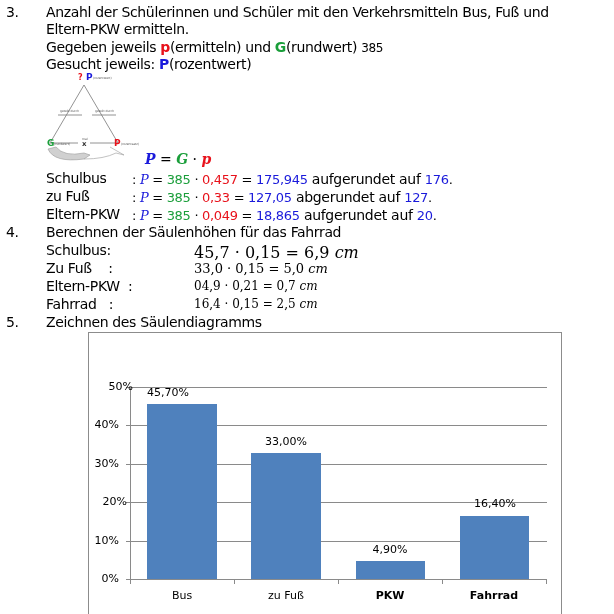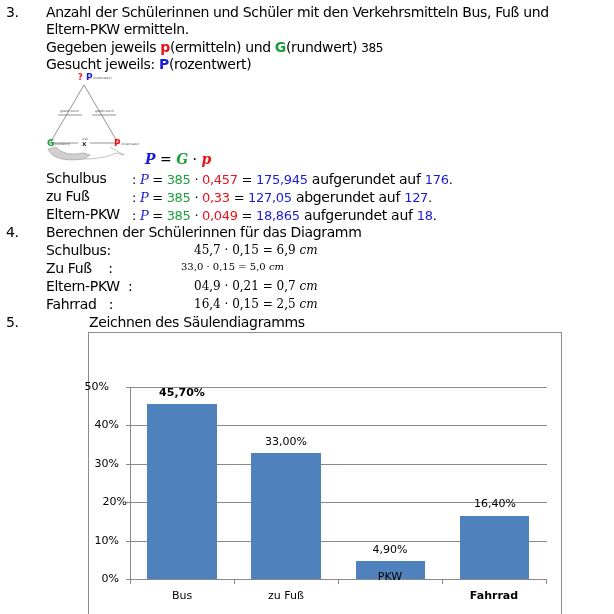--- a/index.html
+++ b/index.html
@@ -74,40 +74,40 @@
   <span> : </span><span class="blue it serif">P</span><span> = </span><span class="green">385</span><span> · </span><span class="red">0,457</span><span> = </span><span class="blue">175,945</span><span style="font-size:14px"> aufgerundet auf </span><span class="blue">176</span><span>.</span>
 </div>
 
 <div class="abs t" style="left:46px; top:188px;">zu Fuß</div>
 <div class="abs t calc" style="left:132px; top:189px;">
   <span> : </span><span class="blue it serif">P</span><span> = </span><span class="green">385</span><span> · </span><span class="red">0,33</span><span> = </span><span class="blue">127,05</span><span style="font-size:14px"> abgerundet auf </span><span class="blue">127</span><span>.</span>
 </div>
 
 <div class="abs t" style="left:46px; top:206px;">Eltern-PKW</div>
 <div class="abs t calc" style="left:132px; top:207px;">
-  <span> : </span><span class="blue it serif">P</span><span> = </span><span class="green">385</span><span> · </span><span class="red">0,049</span><span> = </span><span class="blue">18,865</span><span style="font-size:14px"> aufgerundet auf </span><span class="blue">18</span><span>.</span>
+  <span> : </span><span class="blue it serif">P</span><span> = </span><span class="green">385</span><span> · </span><span class="red">0,049</span><span> = </span><span class="blue">18,865</span><span style="font-size:14px"> aufgerundet auf </span><span class="blue">20</span><span>.</span>
 </div>
 
 <div class="abs t num" style="top:224px;">4.</div>
-<div class="abs t" style="left:46px; top:224px;">Berechnen der Schülerinnen für das Diagramm</div>
+<div class="abs t" style="left:46px; top:224px;">Berechnen der Säulenhöhen für das Fahrrad</div>
 
 <div class="abs t" style="left:46px; top:242px;">Schulbus:</div>
-<div class="abs serif" style="left:194px; top:243px; font-size:12px;"><span>45,7 · 0,15 = 6,9 </span><span class="it">cm</span></div>
+<div class="abs serif" style="left:194px; top:243px; font-size:16px;"><span>45,7 · 0,15 = 6,9 </span><span class="it">cm</span></div>
 
 <div class="abs t" style="left:46px; top:260px; white-space:pre;">Zu Fuß    :</div>
-<div class="abs serif" style="left:181px; top:261px; font-size:10px;"><span>33,0 · 0,15 = 5,0 </span><span class="it">cm</span></div>
+<div class="abs serif" style="left:194px; top:261px; font-size:13px;"><span>33,0 · 0,15 = 5,0 </span><span class="it">cm</span></div>
 
 <div class="abs t" style="left:46px; top:278px; white-space:pre;">Eltern-PKW  :</div>
 <div class="abs serif" style="left:194px; top:279px; font-size:12px;"><span>04,9 · 0,21 = 0,7 </span><span class="it">cm</span></div>
 
 <div class="abs t" style="left:46px; top:296px; white-space:pre;">Fahrrad   :</div>
 <div class="abs serif" style="left:194px; top:297px; font-size:12px;"><span>16,4 · 0,15 = 2,5 </span><span class="it">cm</span></div>
 
 <div class="abs t num" style="top:314px;">5.</div>
-<div class="abs t" style="left:46px; top:314px;margin-left:43px;">Zeichnen des Säulendiagramms</div>
+<div class="abs t" style="left:46px; top:314px;">Zeichnen des Säulendiagramms</div>
 
 <div class="chart-box"></div>
 
 <div class="grid" style="left:130px; width:417px; top:387px;"></div>
 <div class="grid" style="left:130px; width:417px; top:425px;"></div>
 <div class="grid" style="left:130px; width:417px; top:464px;"></div>
 <div class="grid" style="left:130px; width:417px; top:502px;"></div>
 <div class="grid" style="left:130px; width:417px; top:541px;"></div>
 <div class="grid" style="left:126px; width:421px; top:579px;"></div>
 <div class="tick" style="left:130px; top:387px; width:1px; height:193px;"></div>
@@ -117,33 +117,33 @@
 <div class="tick" style="left:126px; top:464px; width:4px; height:1px;"></div>
 <div class="tick" style="left:126px; top:502px; width:4px; height:1px;"></div>
 <div class="tick" style="left:126px; top:541px; width:4px; height:1px;"></div>
 
 <div class="tick" style="left:130px; top:579px; width:1px; height:5px;"></div>
 <div class="tick" style="left:234px; top:579px; width:1px; height:5px;"></div>
 <div class="tick" style="left:338px; top:579px; width:1px; height:5px;"></div>
 <div class="tick" style="left:442px; top:579px; width:1px; height:5px;"></div>
 <div class="tick" style="left:546px; top:579px; width:1px; height:5px;"></div>
 
-<div class="ylab" style="left:73px; top:380px;">50%</div>
+<div class="ylab" style="left:97px; top:380px;">50%</div>
 <div class="ylab" style="left:83px; top:418px;">40%</div>
 <div class="ylab" style="left:83px; top:457px;">30%</div>
 <div class="ylab" style="left:91px; top:495px;">20%</div>
 <div class="ylab" style="left:83px; top:534px;">10%</div>
 <div class="ylab" style="left:83px; top:572px;">0%</div>
 
 <div class="bar" style="left:147px; width:70px; top:404px; height:175px;"></div>
 <div class="bar" style="left:251px; width:70px; top:453px; height:126px;"></div>
 <div class="bar" style="left:356px; width:69px; top:561px; height:18px;"></div>
 <div class="bar" style="left:460px; width:69px; top:516px; height:63px;"></div>
 
-<div class="vlab" style="left:142px; top:386px;font-weight:bold;">45,70%</div>
+<div class="vlab" style="left:128px; top:386px;">45,70%</div>
 <div class="vlab" style="left:246px; top:435px;">33,00%</div>
 <div class="vlab" style="left:350px; top:543px;">4,90%</div>
 <div class="vlab" style="left:455px; top:497px;">16,40%</div>
 
 <div class="xlab" style="left:132px; top:589px;">Bus</div>
 <div class="xlab" style="left:236px; top:589px;">zu Fuß</div>
-<div class="xlab" style="left:340px; top:570px;">PKW</div>
+<div class="xlab" style="left:340px; top:589px;font-weight:bold;">PKW</div>
 <div class="xlab" style="left:444px; top:589px;font-weight:bold;">Fahrrad</div>
 
 </body></html>

